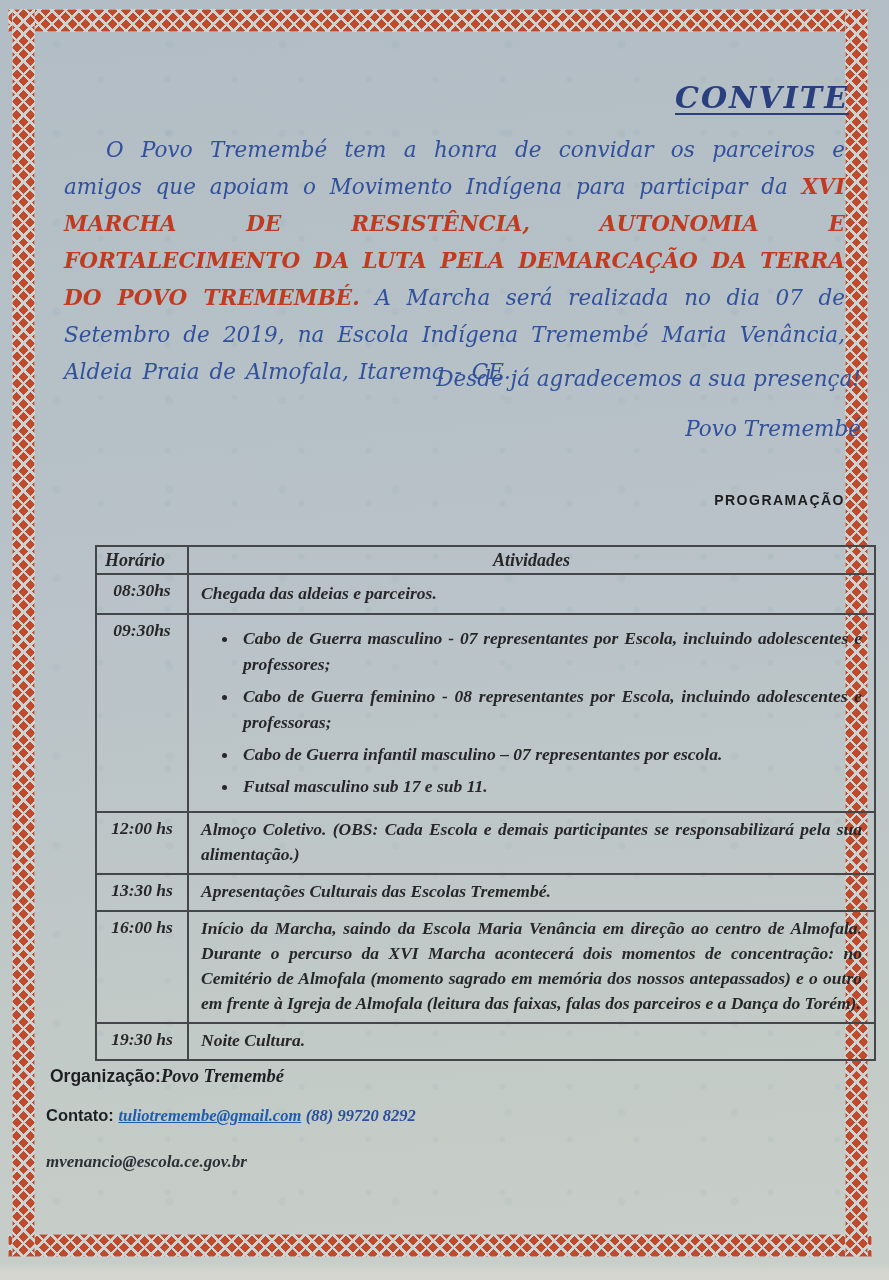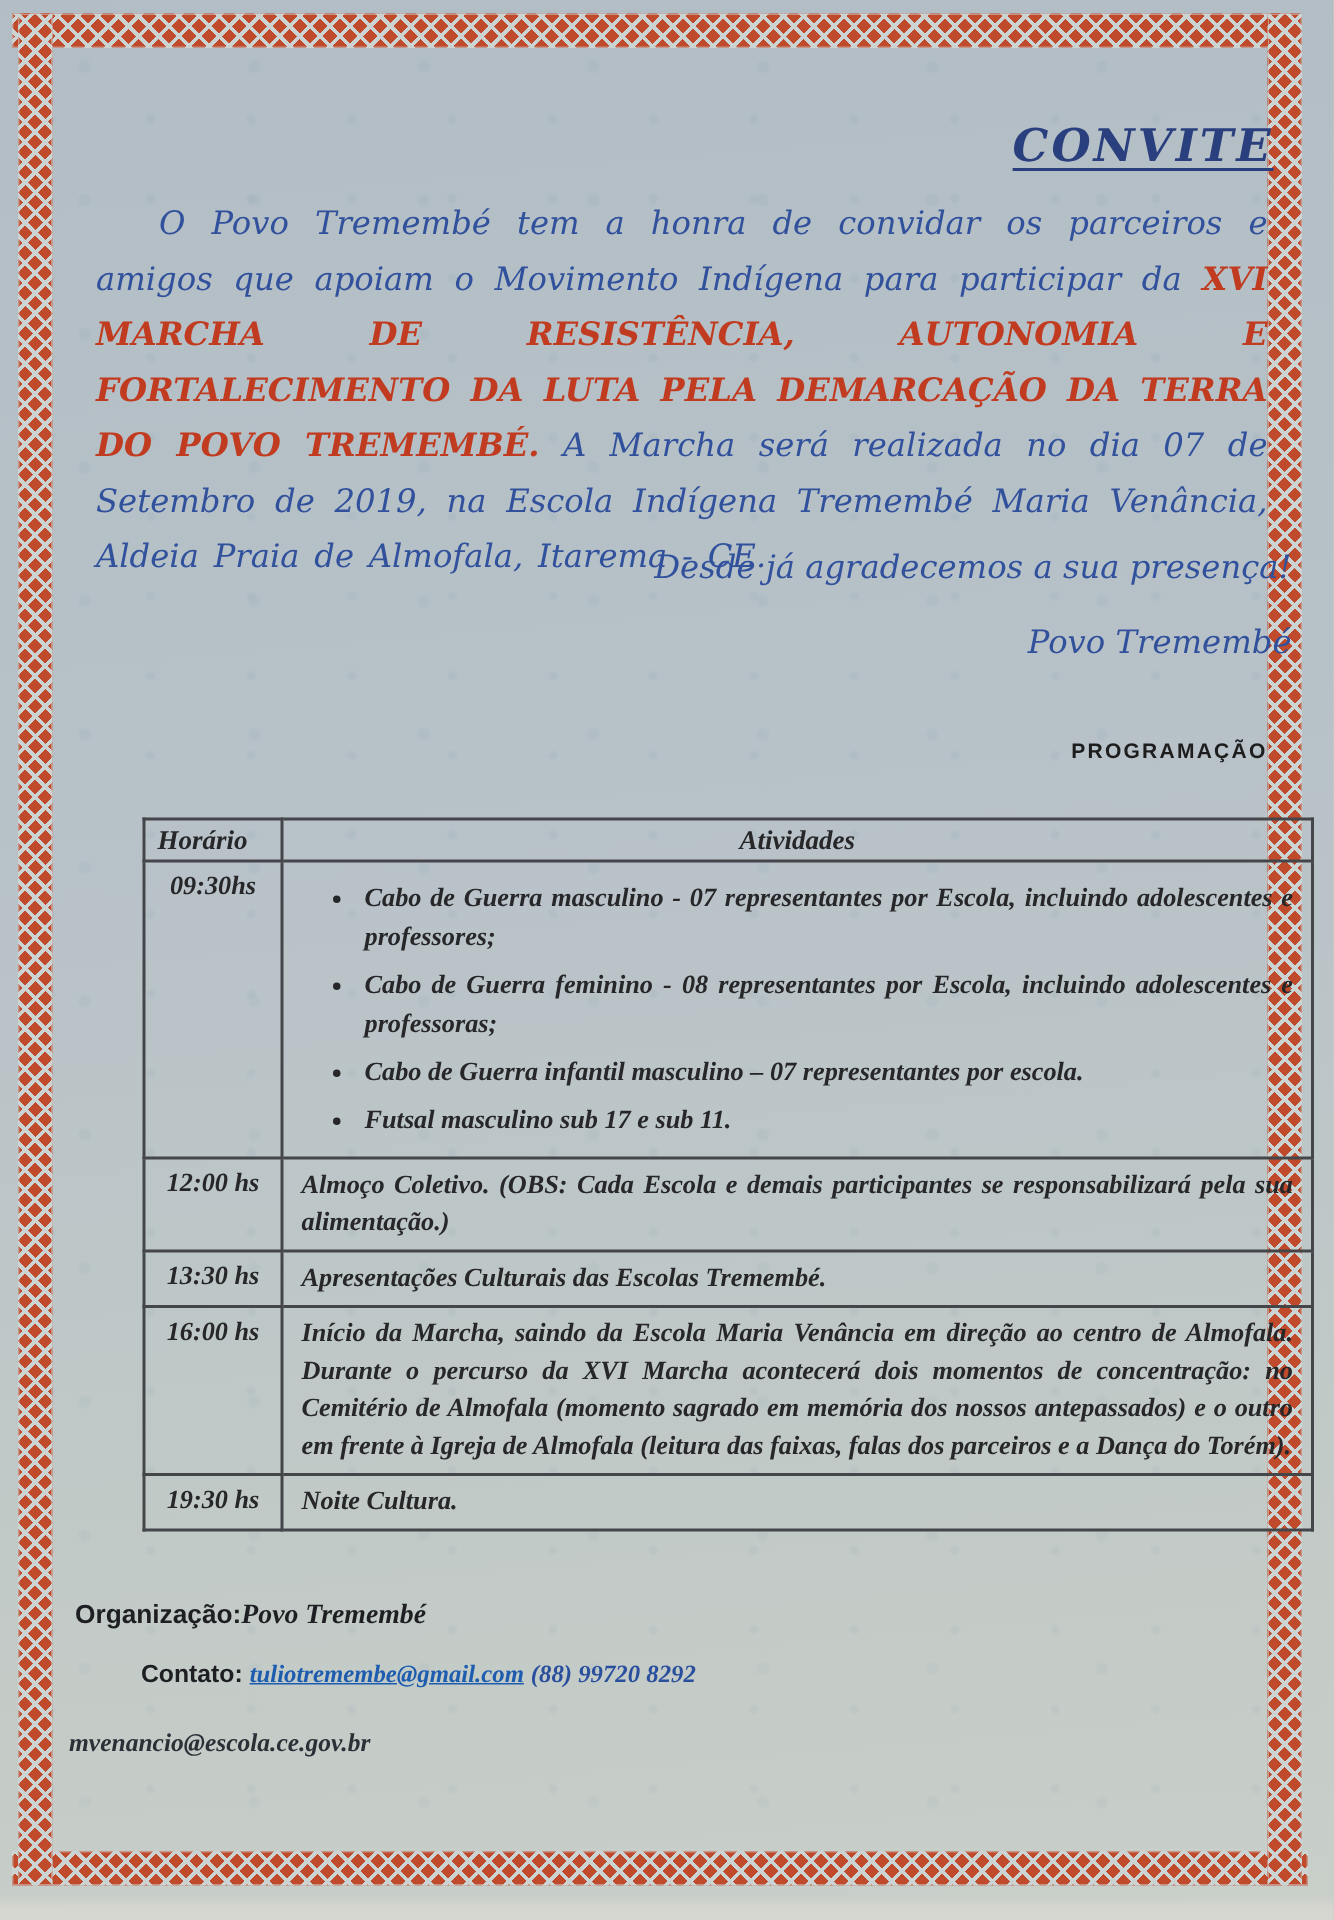--- a/index.html
+++ b/index.html
@@ -68,21 +68,21 @@
   .h-act{text-align:center;}
   td.cell-time{text-align:center;vertical-align:top;padding-top:5px;}
   td.cell-act{padding:4px 12px 6px;text-align:justify;line-height:25px;}
   tr.row-0 td{height:28px;}
   ul.bullets{margin:6px 0 6px 24px;padding-left:14px;}
   ul.bullets li{margin:6px 0;padding-left:4px;line-height:26px;}
   
   .footer-line{position:absolute;margin:0;color:#1e1f22;}
   .org-line{left:50px;top:1066px;font-size:17.5px;font-weight:bold;}
   .org-line .val{font-family:"Liberation Serif",serif;font-style:italic;font-size:18.5px;}
-  .contact-line{left:46px;top:1106px;font-size:16.5px;font-weight:bold;margin-left:48px;}
+  .contact-line{left:46px;top:1106px;font-size:16.5px;font-weight:bold;}
   .email-link{
     font-family:"Liberation Serif",serif;font-style:italic;font-weight:bold;
     color:#1d5cae;text-decoration:underline;cursor:pointer;
   }
   .phone{font-family:"Liberation Serif",serif;font-style:italic;color:#2a4f9d;}
   .secondary-email{left:46px;top:1152px;font-size:17px;font-weight:bold;
     font-family:"Liberation Serif",serif;font-style:italic;color:#2b3036;}
 </style>
 </head>
 <body>
@@ -109,20 +109,24 @@
             <col class="c-time">
             <col>
           </colgroup>
         <thead>
           <tr>
             <th class="h-time">Horário</th>
             <th class="h-act">Atividades</th>
           </tr>
         </thead>
         <tbody id="schedule-body">
+            <tr class="row-0">
+              <td class="cell-time">08:30hs</td>
+              <td class="cell-act">Chegada das aldeias e parceiros.</td>
+            </tr>
             <tr class="row-1">
               <td class="cell-time">09:30hs</td>
               <td class="cell-act">
                 <ul class="bullets">
                   <li>Cabo de Guerra masculino - 07 representantes por Escola, incluindo adolescentes e professores;</li>
                   <li>Cabo de Guerra feminino - 08 representantes por Escola, incluindo adolescentes e professoras;</li>
                   <li>Cabo de Guerra infantil masculino – 07 representantes por escola.</li>
                   <li>Futsal masculino sub 17 e sub 11.</li>
                 </ul>
               </td>

